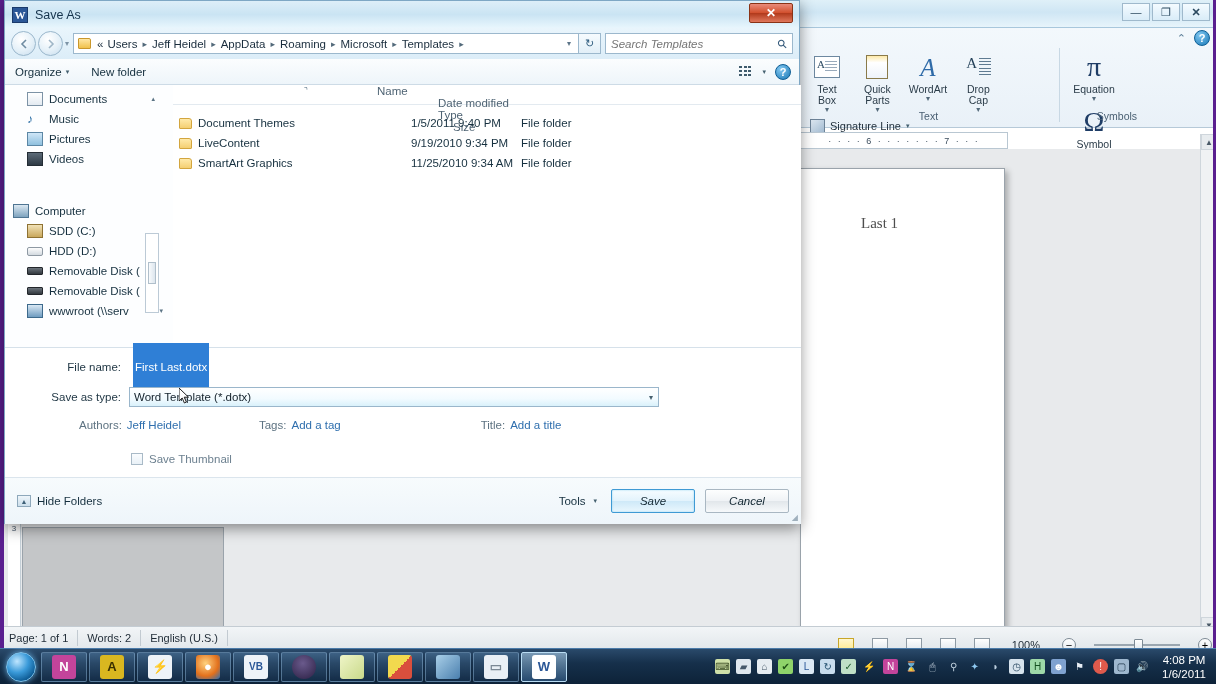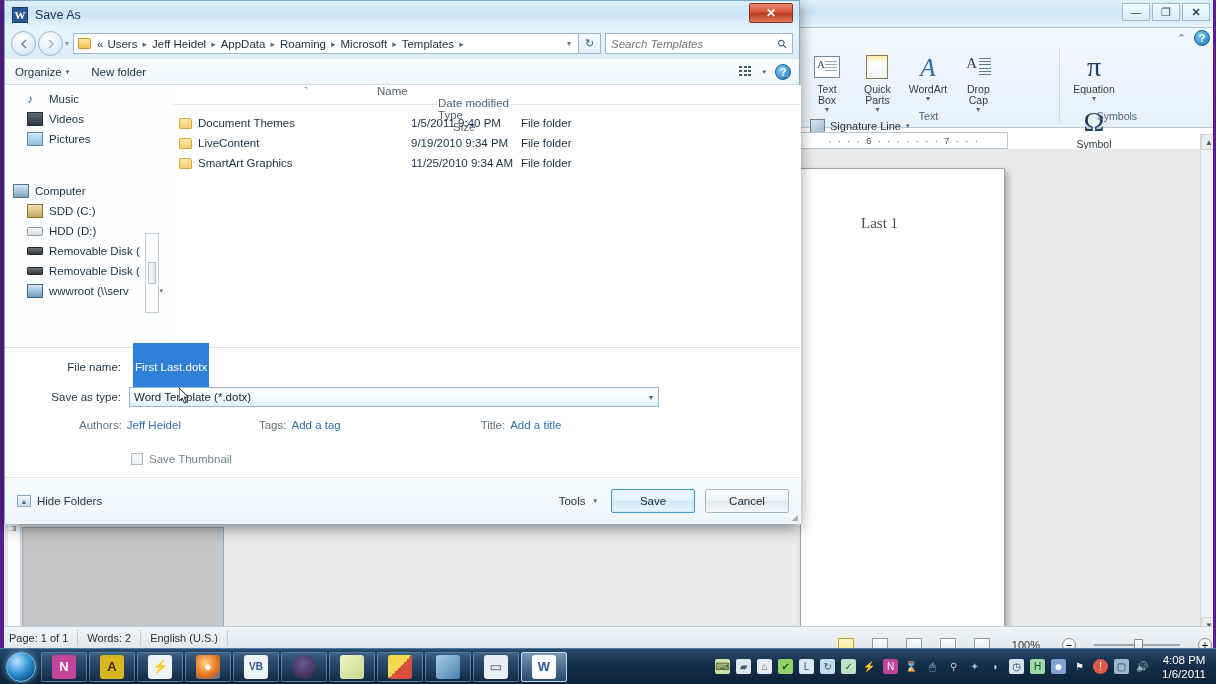--- a/index.html
+++ b/index.html
@@ -374,21 +374,21 @@
   #hf-ico {
     width: 14px; height: 12px; background: linear-gradient(180deg,#eef5fa,#cddfeb);
     border: 1px solid #8ea8bb; display: flex; align-items: center; justify-content: center;
     font-size: 7px; color: #3f6178;
   }
   #footer-right { margin-left: auto; display: flex; align-items: center; gap: 10px; }
   #tools-btn { display: flex; align-items: center; gap: 8px; font-size: 11.5px; color: #16303f; padding-right: 4px; }
   .dlgbtn {
     width: 84px; height: 24px; font-size: 11.5px;
     display: flex; align-items: center; justify-content: center;
-    border-radius: 2px; color: #102530;
+    border-radius: 2px; color: #102530; font-style: italic;
   }
   #save-btn {
     border: 1px solid #3f9ad4;
     background: linear-gradient(180deg,#f6fcff 0%,#e3f3fc 48%,#cfe9f8 52%,#eaf7fd 100%);
     box-shadow: 0 0 2px #8fd0ef inset;
   }
   #cancel-btn {
     border: 1px solid #a9b7c2;
     background: linear-gradient(180deg,#fdfefe 0%,#f0f3f6 48%,#e2e7eb 52%,#f6f9fb 100%);
   }
@@ -633,30 +633,35 @@
         <span id="viewsico"></span>
         <span class="tb-caret">▾</span>
         <span id="dlg-help">?</span>
       </div>
     </div>
 
     <div id="dlg-body">
 
       <div id="navpane">
         <div class="navitem">
+          <span class="nico nico-doc"></span>
+          <span>Documents</span>
+          <span class="collapse">▴</span>
+        </div>
+        <div class="navitem">
           <span class="nico nico-music">♪</span>
           <span>Music</span>
+        </div>
+        <div class="navitem">
+          <span class="nico nico-pic"></span>
+          <span>Pictures</span>
         </div>
         <div class="navitem">
           <span class="nico nico-vid"></span>
           <span>Videos</span>
-        </div>
-        <div class="navitem">
-          <span class="nico nico-pic"></span>
-          <span>Pictures</span>
         </div>
 
         <div style="height:12px"></div>
 
         <div style="height:20px"></div>
         <div class="navitem" style="padding-left:8px">
           <span class="nico nico-comp"></span>
           <span>Computer</span>
         </div>
         <div class="navitem">

